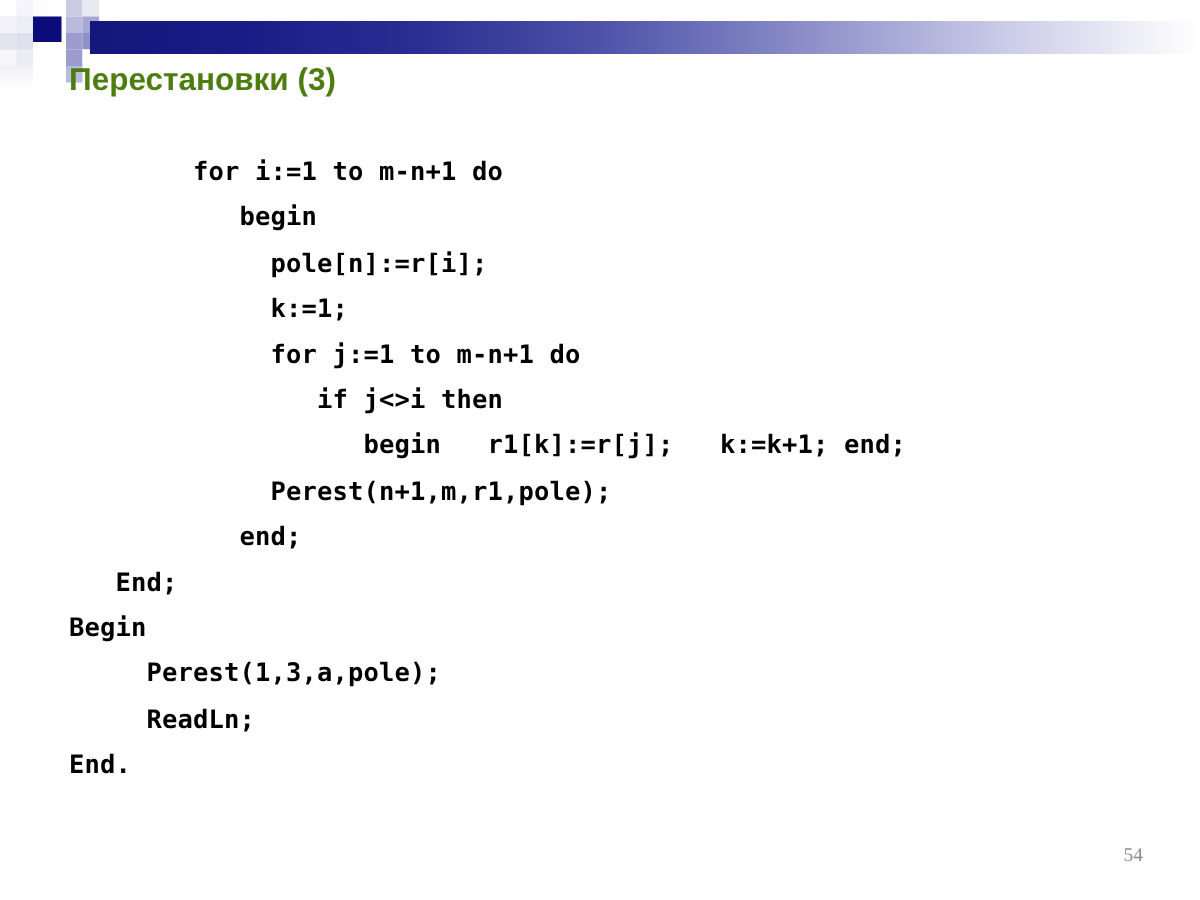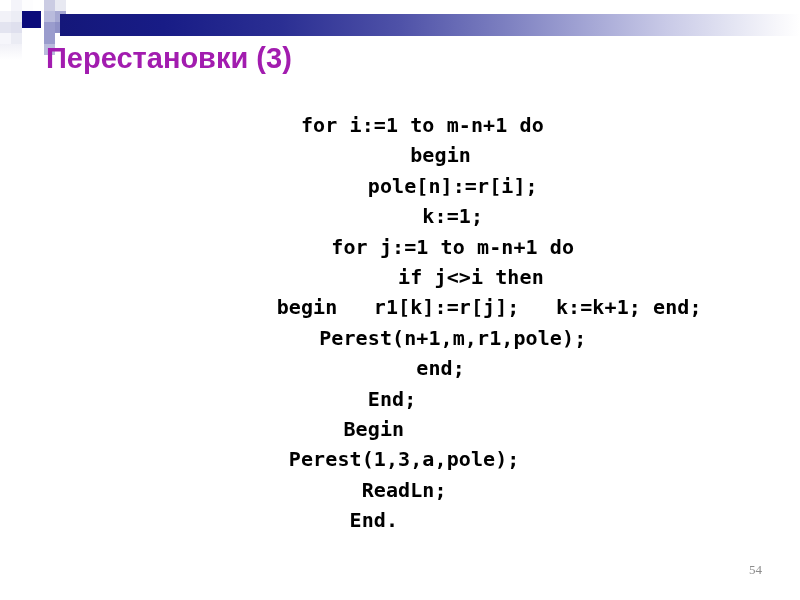--- a/index.html
+++ b/index.html
@@ -57,40 +57,39 @@
         #e4e5f3 91%,
         #f7f7fb 97%,
         #ffffff 100%);
   }
 
   
   .title {
     position: absolute;
     left: 46px;
     top: 42px;
-    font-size: 29px;
+    font-size: 21px;
     font-weight: bold;
-    color: #a21caf;
+    color: #4d7c0f;
     letter-spacing: 0px;
     white-space: nowrap;
   }
 
   
   .code {
     position: absolute;
     left: 46px;
-    top: 110px;
+    top: 100px;
     font-family: "DejaVu Sans Mono", "Liberation Mono", monospace;
-    font-size: 20px;
+    font-size: 17px;
     font-weight: bold;
     line-height: 30.4px;
     color: #000000;
     white-space: pre;
     letter-spacing: 0.1px;
-    text-align: center;
   }
   .code .line {
     white-space: pre;
     display: block;
   }
 
   
   .pagenum {
     position: absolute;
     right: 38px;

